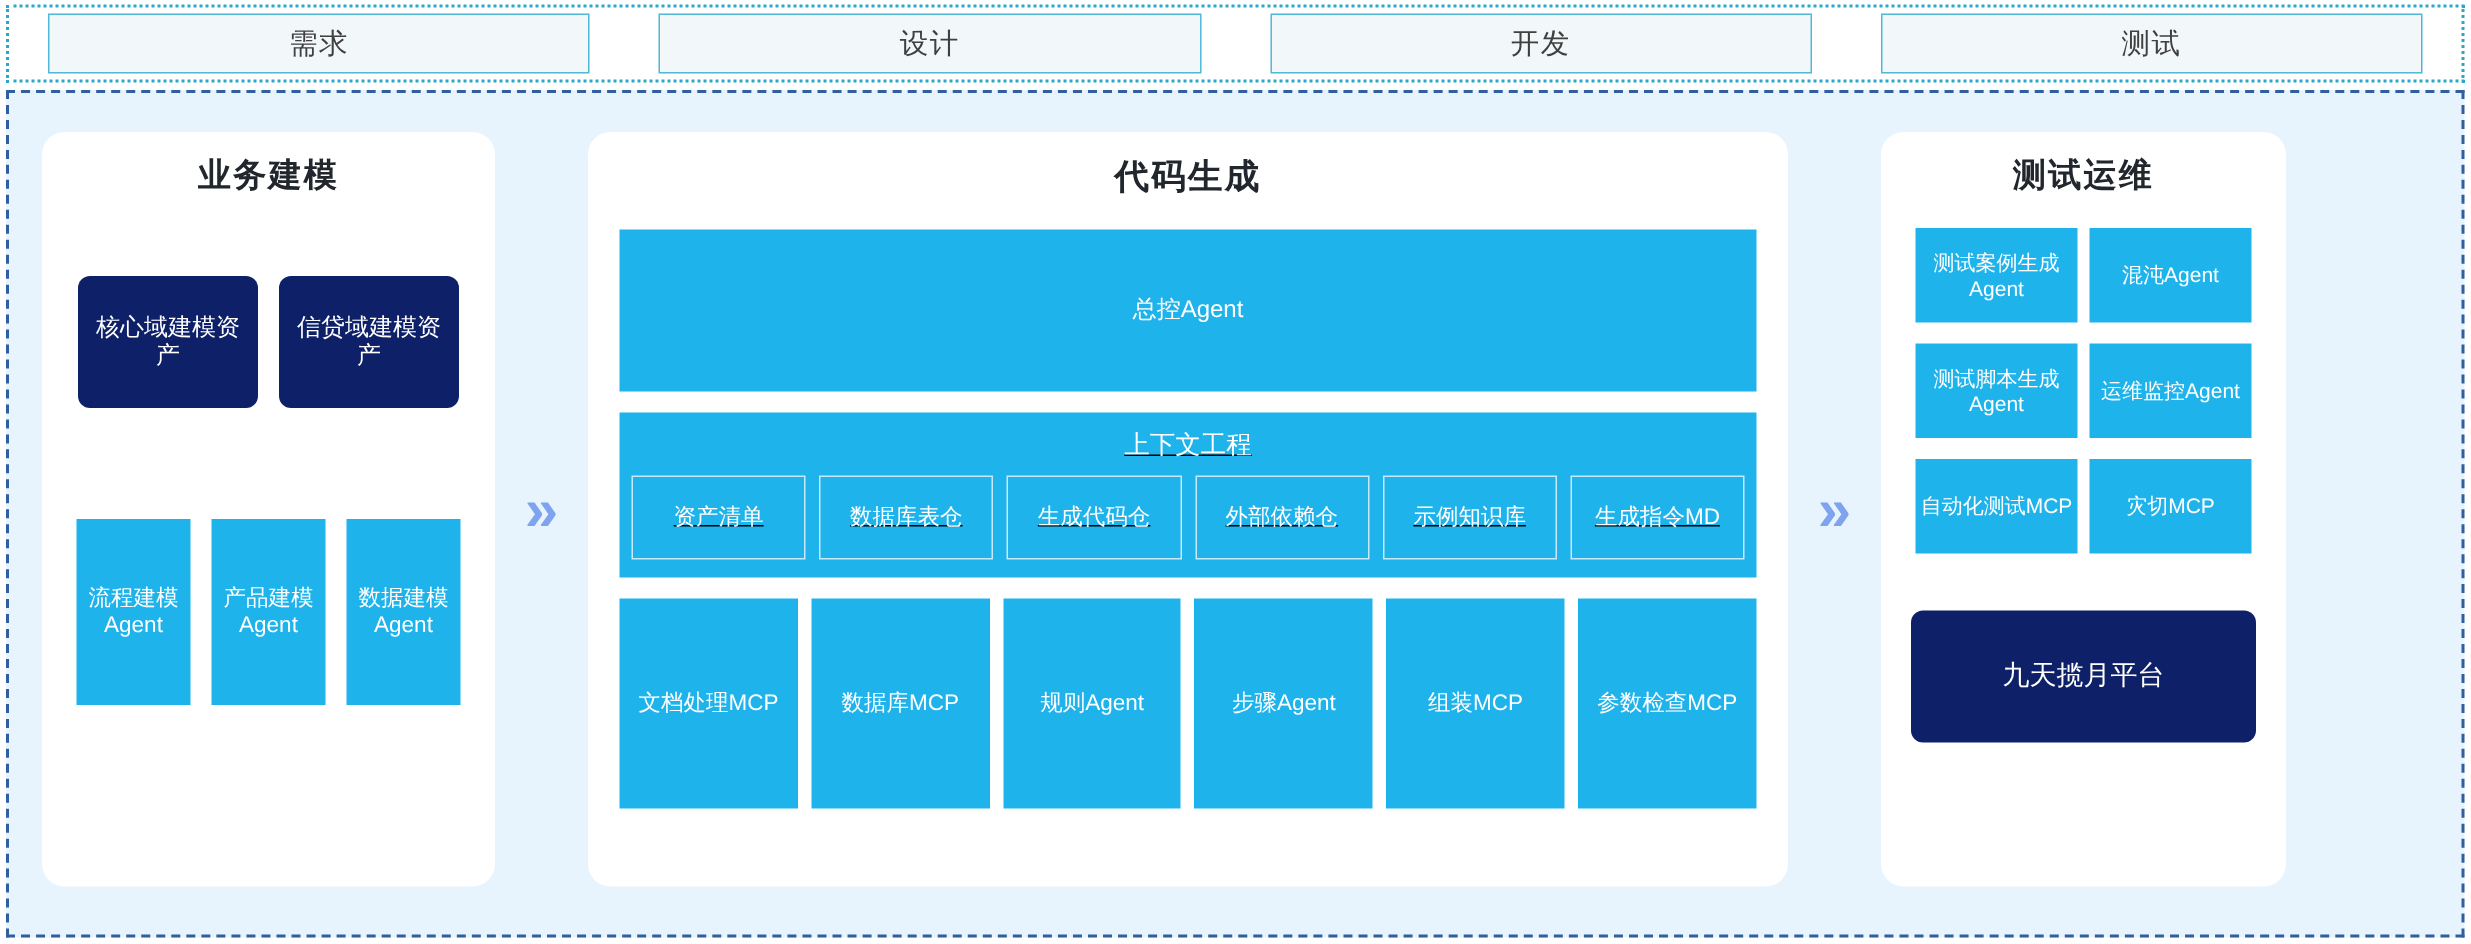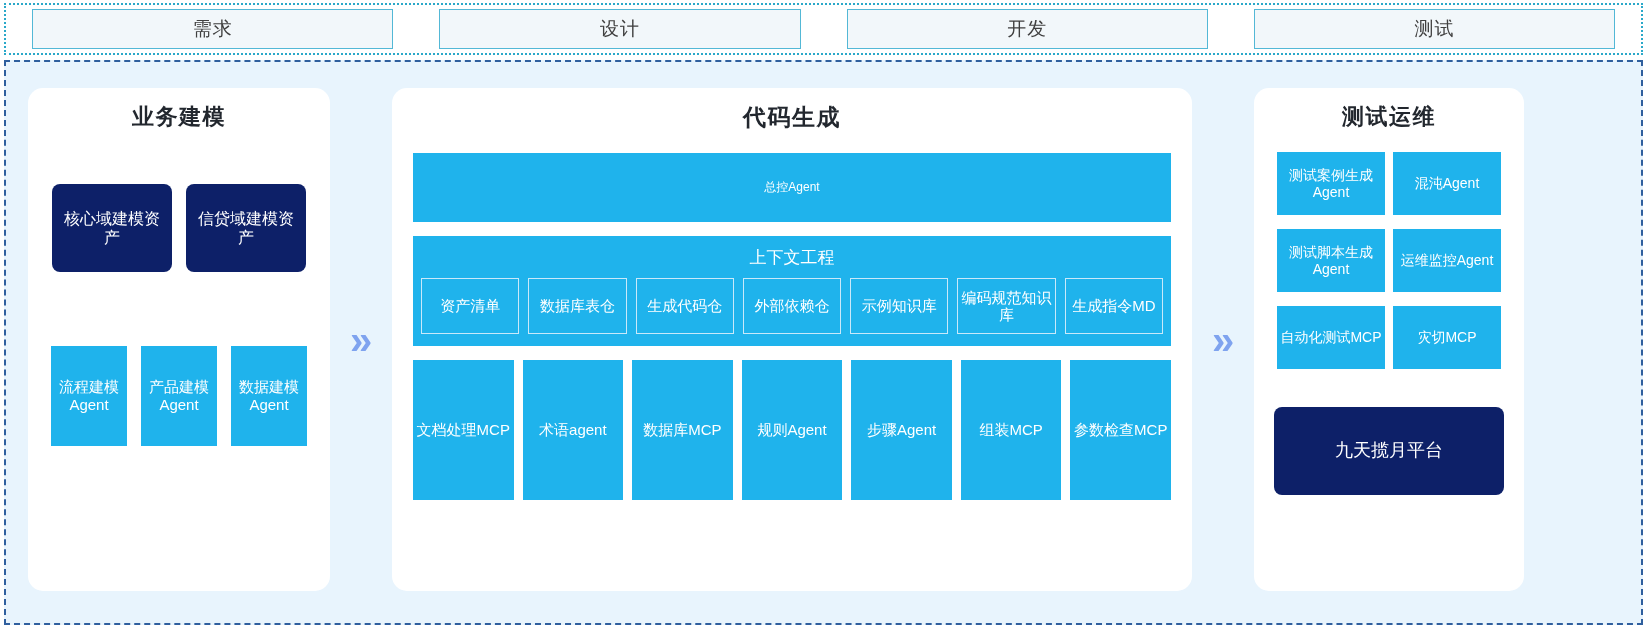--- a/index.html
+++ b/index.html
@@ -121,44 +121,45 @@
     font-size: 16px;
     padding: 0 6px;
   }
   .left-agents {
     display: flex;
     gap: 14px;
     margin-top: 74px;
   }
   .agent-card {
     width: 76px;
-    height: 100px;
+    height: 124px;
     font-size: 15px;
     padding: 0 3px;
   }
 
   
   .mid-inner {
     width: 100%;
     padding: 0 21px;
     margin-top: 14px;
   }
   .master-agent {
     width: 100%;
-    height: 69px;
-    font-size: 12px;
+    height: 108px;
+    font-size: 16px;
   }
   .context-block {
     width: 100%;
     margin-top: 14px;
     background: #1fb3ec;
     padding: 10px 8px 12px 8px;
     display: flex;
     flex-direction: column;
     align-items: center;
+    text-decoration: underline;
   }
   .context-title {
     color: #ffffff;
     font-size: 17px;
     margin-bottom: 9px;
   }
   .context-row {
     display: flex;
     gap: 9px;
     width: 100%;
@@ -283,34 +284,28 @@
             <div class="ctx-box">
               <span>生成代码仓</span>
             </div>
             <div class="ctx-box">
               <span>外部依赖仓</span>
             </div>
             <div class="ctx-box">
               <span>示例知识库</span>
             </div>
             <div class="ctx-box">
-              <span>编码规范知识库</span>
-            </div>
-            <div class="ctx-box">
               <span>生成指令MD</span>
             </div>
           </div>
         </div>
 
         <div class="tools-row">
           <div class="card card-cyan tool-card">
             <span>文档处理MCP</span>
-          </div>
-          <div class="card card-cyan tool-card">
-            <span>术语agent</span>
           </div>
           <div class="card card-cyan tool-card">
             <span>数据库MCP</span>
           </div>
           <div class="card card-cyan tool-card">
             <span>规则Agent</span>
           </div>
           <div class="card card-cyan tool-card">
             <span>步骤Agent</span>
           </div>

